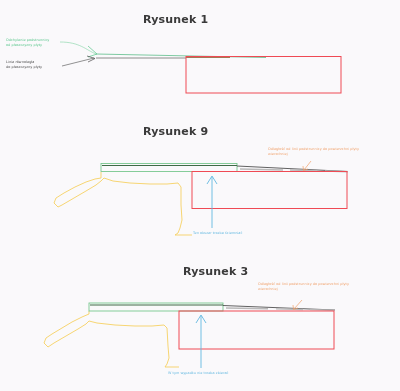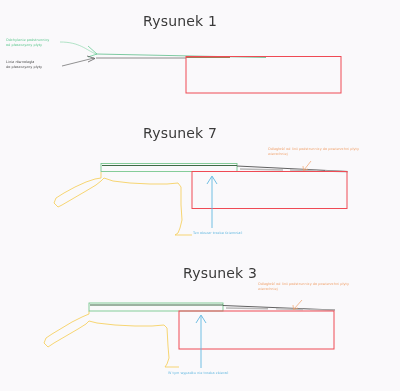--- a/index.html
+++ b/index.html
@@ -11,24 +11,25 @@
     position: relative;
     width: 400px;
     height: 391px;
     background: #faf9fb;
     overflow: hidden;
     font-family: "DejaVu Sans", sans-serif;
   }
   .fig-title {
     position: absolute;
     font-family: "DejaVu Sans", sans-serif;
-    font-size: 14px;
+    font-size: 11px;
     color: #3a3a3a;
     letter-spacing: 0.2px;
     white-space: nowrap;
+    font-weight: bold;
   }
   .note {
     position: absolute;
     font-family: "DejaVu Sans", sans-serif;
     font-size: 3.4px;
     line-height: 1.55;
     white-space: pre-line;
     letter-spacing: 0.05px;
   }
   .note-green  { color: #58c68b; }
@@ -68,21 +69,21 @@
     <path d="M62 66 L94 58" fill="none" stroke="#4a4a4a" stroke-width="0.6"></path>
     <path d="M87 56 L95 58.5 L88 62" fill="none" stroke="#4a4a4a" stroke-width="0.7"></path>
 
     <path d="M96 58 L186 58" fill="none" stroke="#8c8c8c" stroke-width="1.1"></path>
 
     <path d="M186 57.4 L230 57.4" fill="none" stroke="#a07a55" stroke-width="1.1"></path>
 
     <rect x="186" y="56.5" width="155" height="36.5" fill="none" stroke="#ef4a54" stroke-width="1"></rect>
   </svg>
 
-  <div class="fig-title" style="left:143px; top:125px;">Rysunek 7</div>
+  <div class="fig-title" style="left:143px; top:125px;">Rysunek 9</div>
 
   <div class="note note-orange" style="left:268px; top:147px;">Odległość od linii podstrunnicy do powierzchni płyty
 wierzchniej</div>
 
   <div class="note note-blue" style="left:193px; top:231px;">Ten obszar trzeba ściemniać</div>
 
   <svg class="layer" viewBox="0 0 400 391">
 
     <path d="M101 172 L101 178 L95 179 L86 182 L75 187 L64 193 L56 198 L54 203
              L58 207 L62 205 L74 198 L86 191 L96 185 L101 181 L104 178

